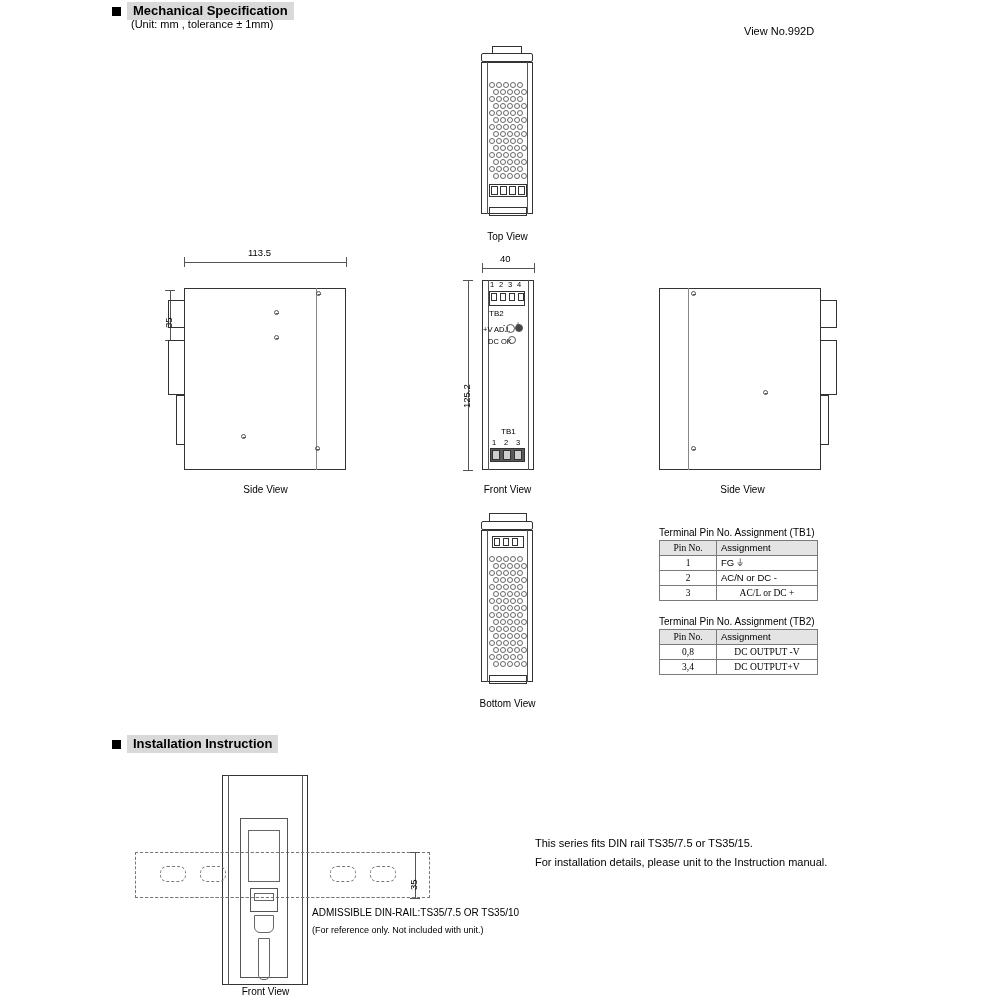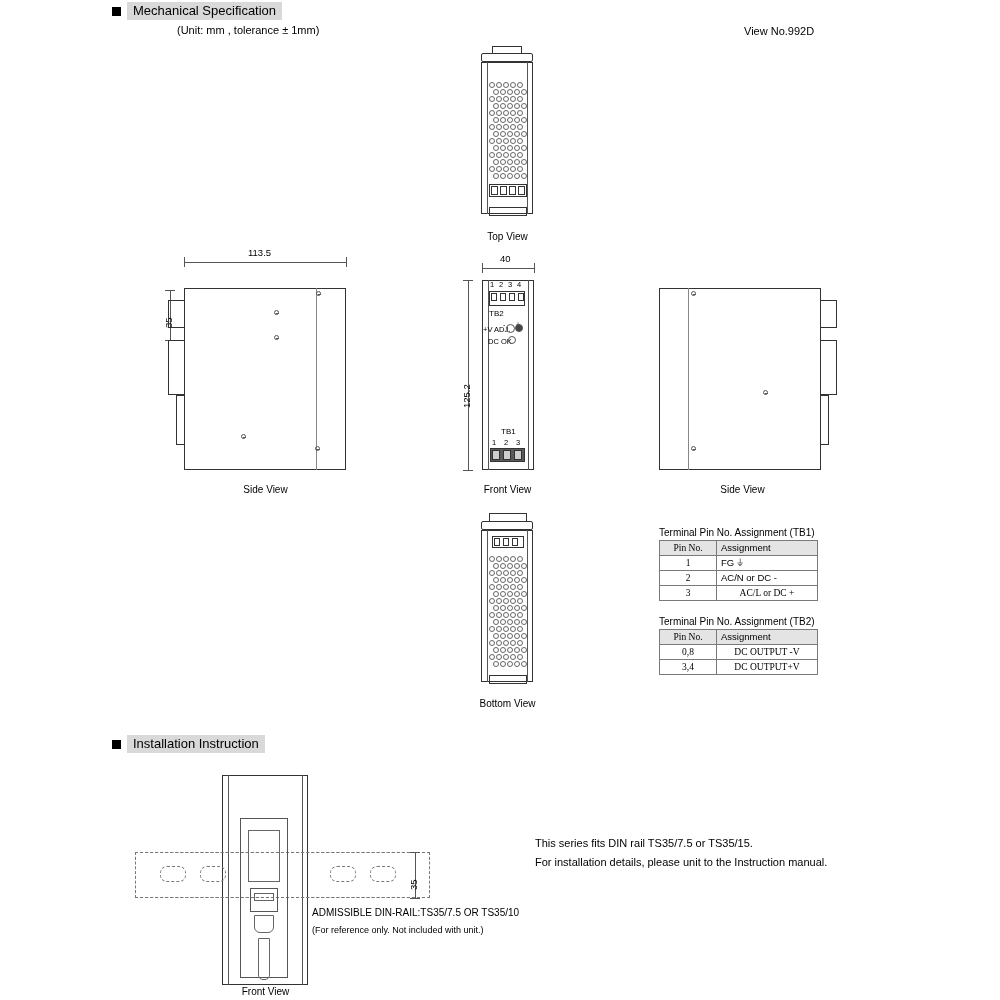--- a/index.html
+++ b/index.html
@@ -17,21 +17,21 @@
   
   .sec-head{
     position:absolute;
     display:flex;align-items:center;gap:6px;
   }
   .sec-head .sq{
     width:9px;height:9px;background:#000;display:inline-block;
   }
   .sec-head .txt{
     background:#d9d9d9;
-    font-weight:normal;
+    font-weight:bold;
     font-size:13px;
     padding:1px 6px 2px 6px;
     white-space:nowrap;
   }
 
   .unit-note{font-size:11px;}
 
   .caption{font-size:10px;text-align:center;white-space:nowrap;}
 
   
@@ -81,21 +81,21 @@
   .screw:after{content:"";position:absolute;left:1px;top:1.6px;width:3px;height:1px;background:#555;}
 </style>
 </head>
 <body>
 
 <div class="sec-head" style="left:112px;top:2px;">
   <span class="sq"></span>
   <span class="txt">Mechanical Specification</span>
 </div>
 
-<div class="abs unit-note" style="left:131px;top:24px;margin-left:46px;">(Unit: mm , tolerance ± 1mm)</div>
+<div class="abs unit-note" style="left:131px;top:18px;">(Unit: mm , tolerance ± 1mm)</div>
 <div class="abs" style="left:744px;top:25px;font-size:11px;">View No.992D</div>
 
 <div>
 
   <div class="outline" style="left:492px;top:46px;width:30px;height:8px;"></div>
   <div class="outline" style="left:481px;top:53px;width:52px;height:9px;border-radius:2px;"></div>
 
   <div class="outline" style="left:481px;top:62px;width:52px;height:152px;"></div>
   <div class="thin" style="left:487px;top:62px;width:1px;height:152px;"></div>
   <div class="thin" style="left:527px;top:62px;width:1px;height:152px;"></div>

